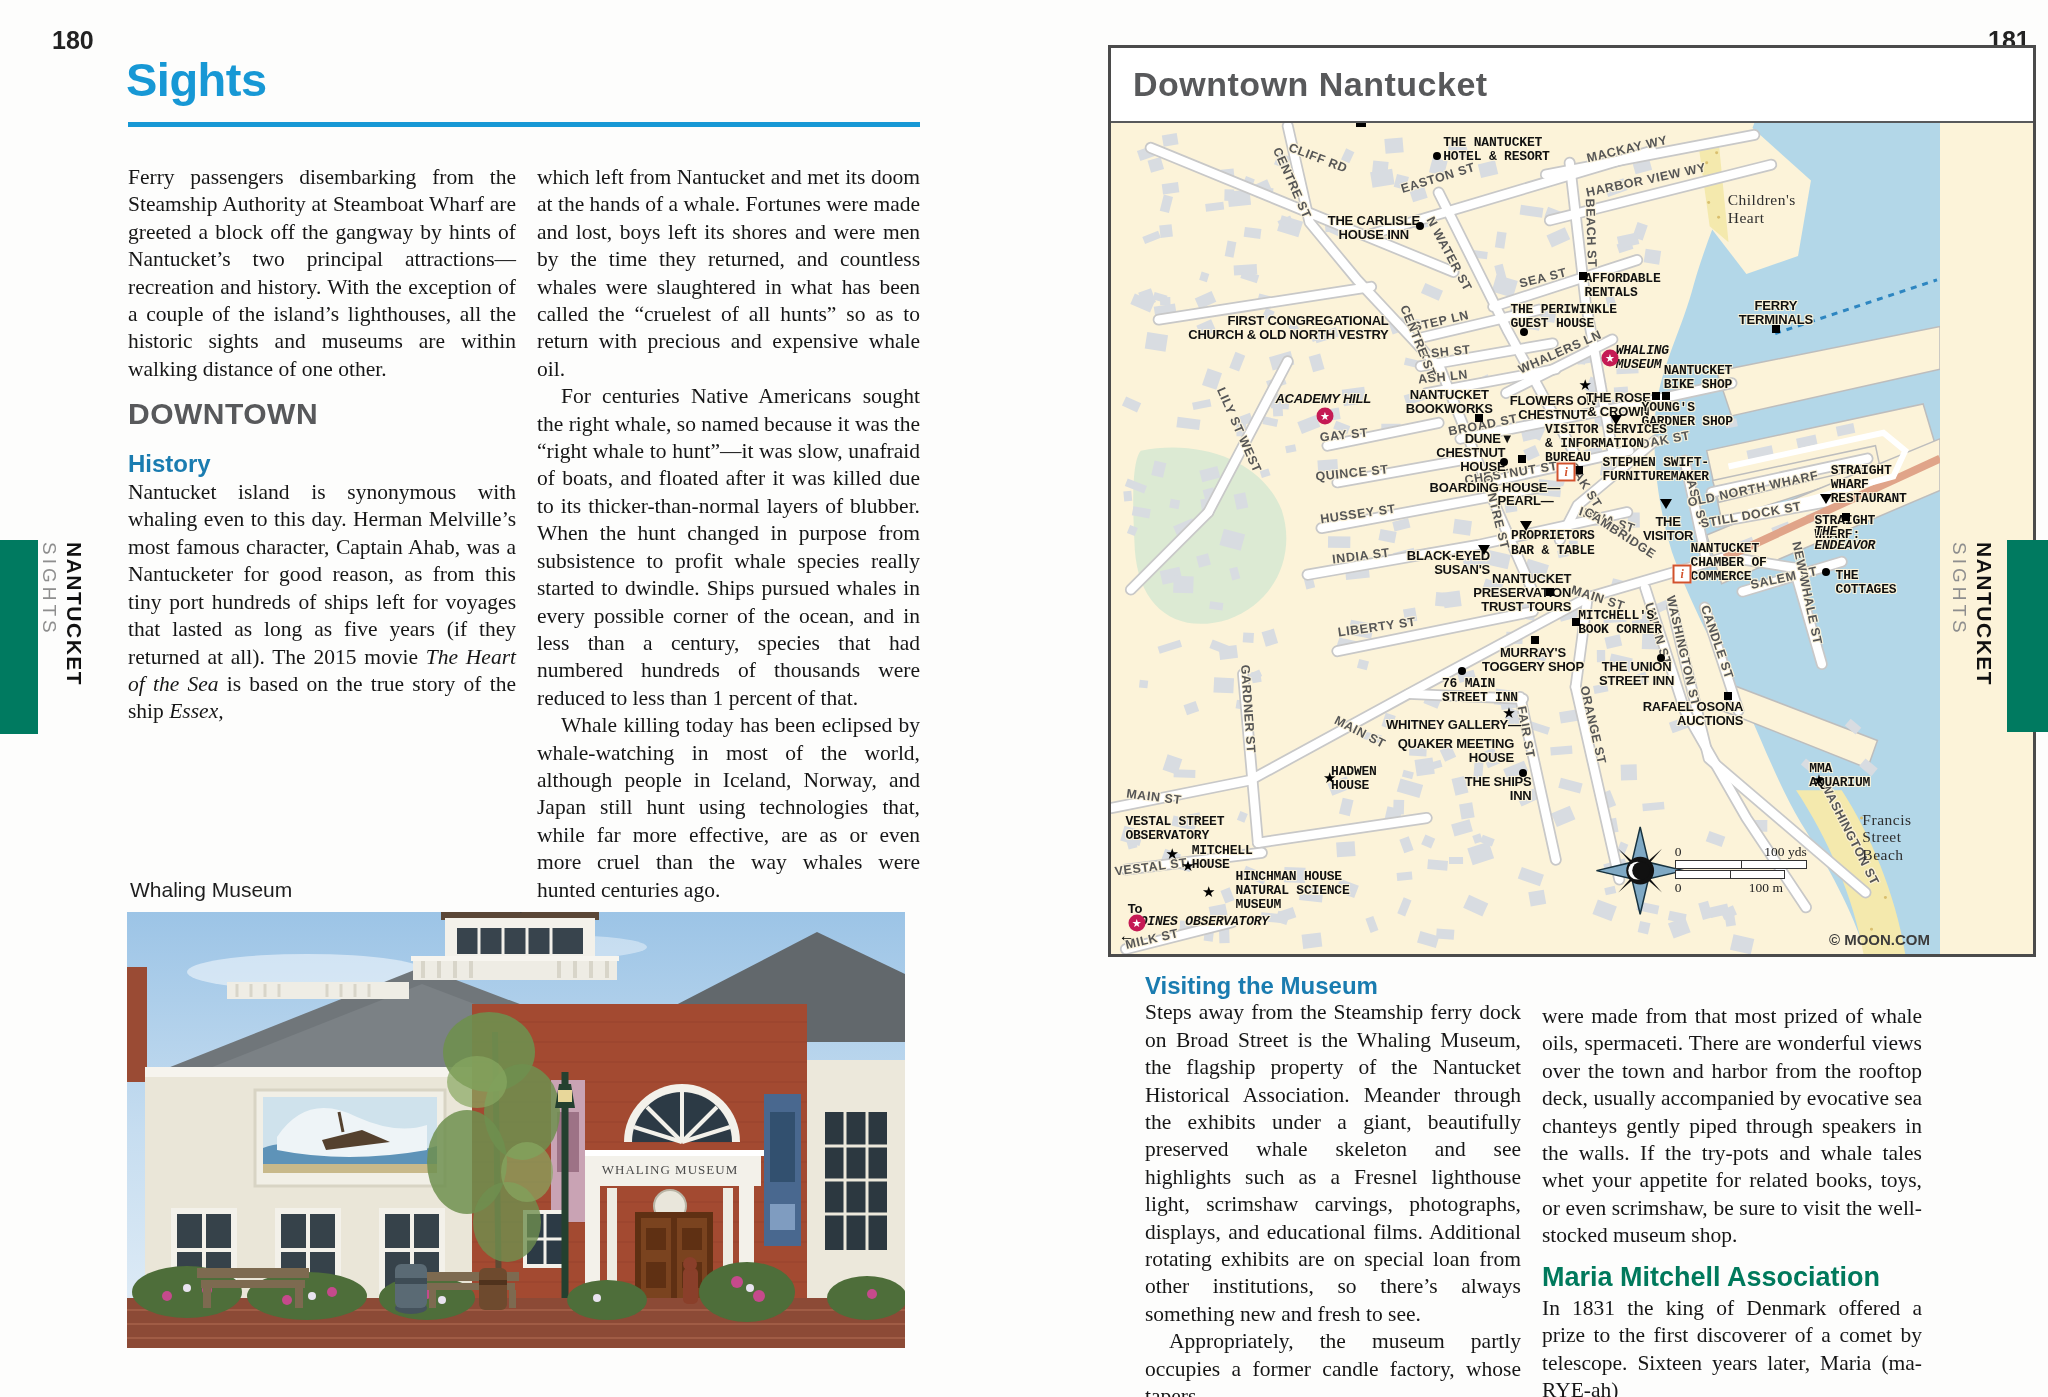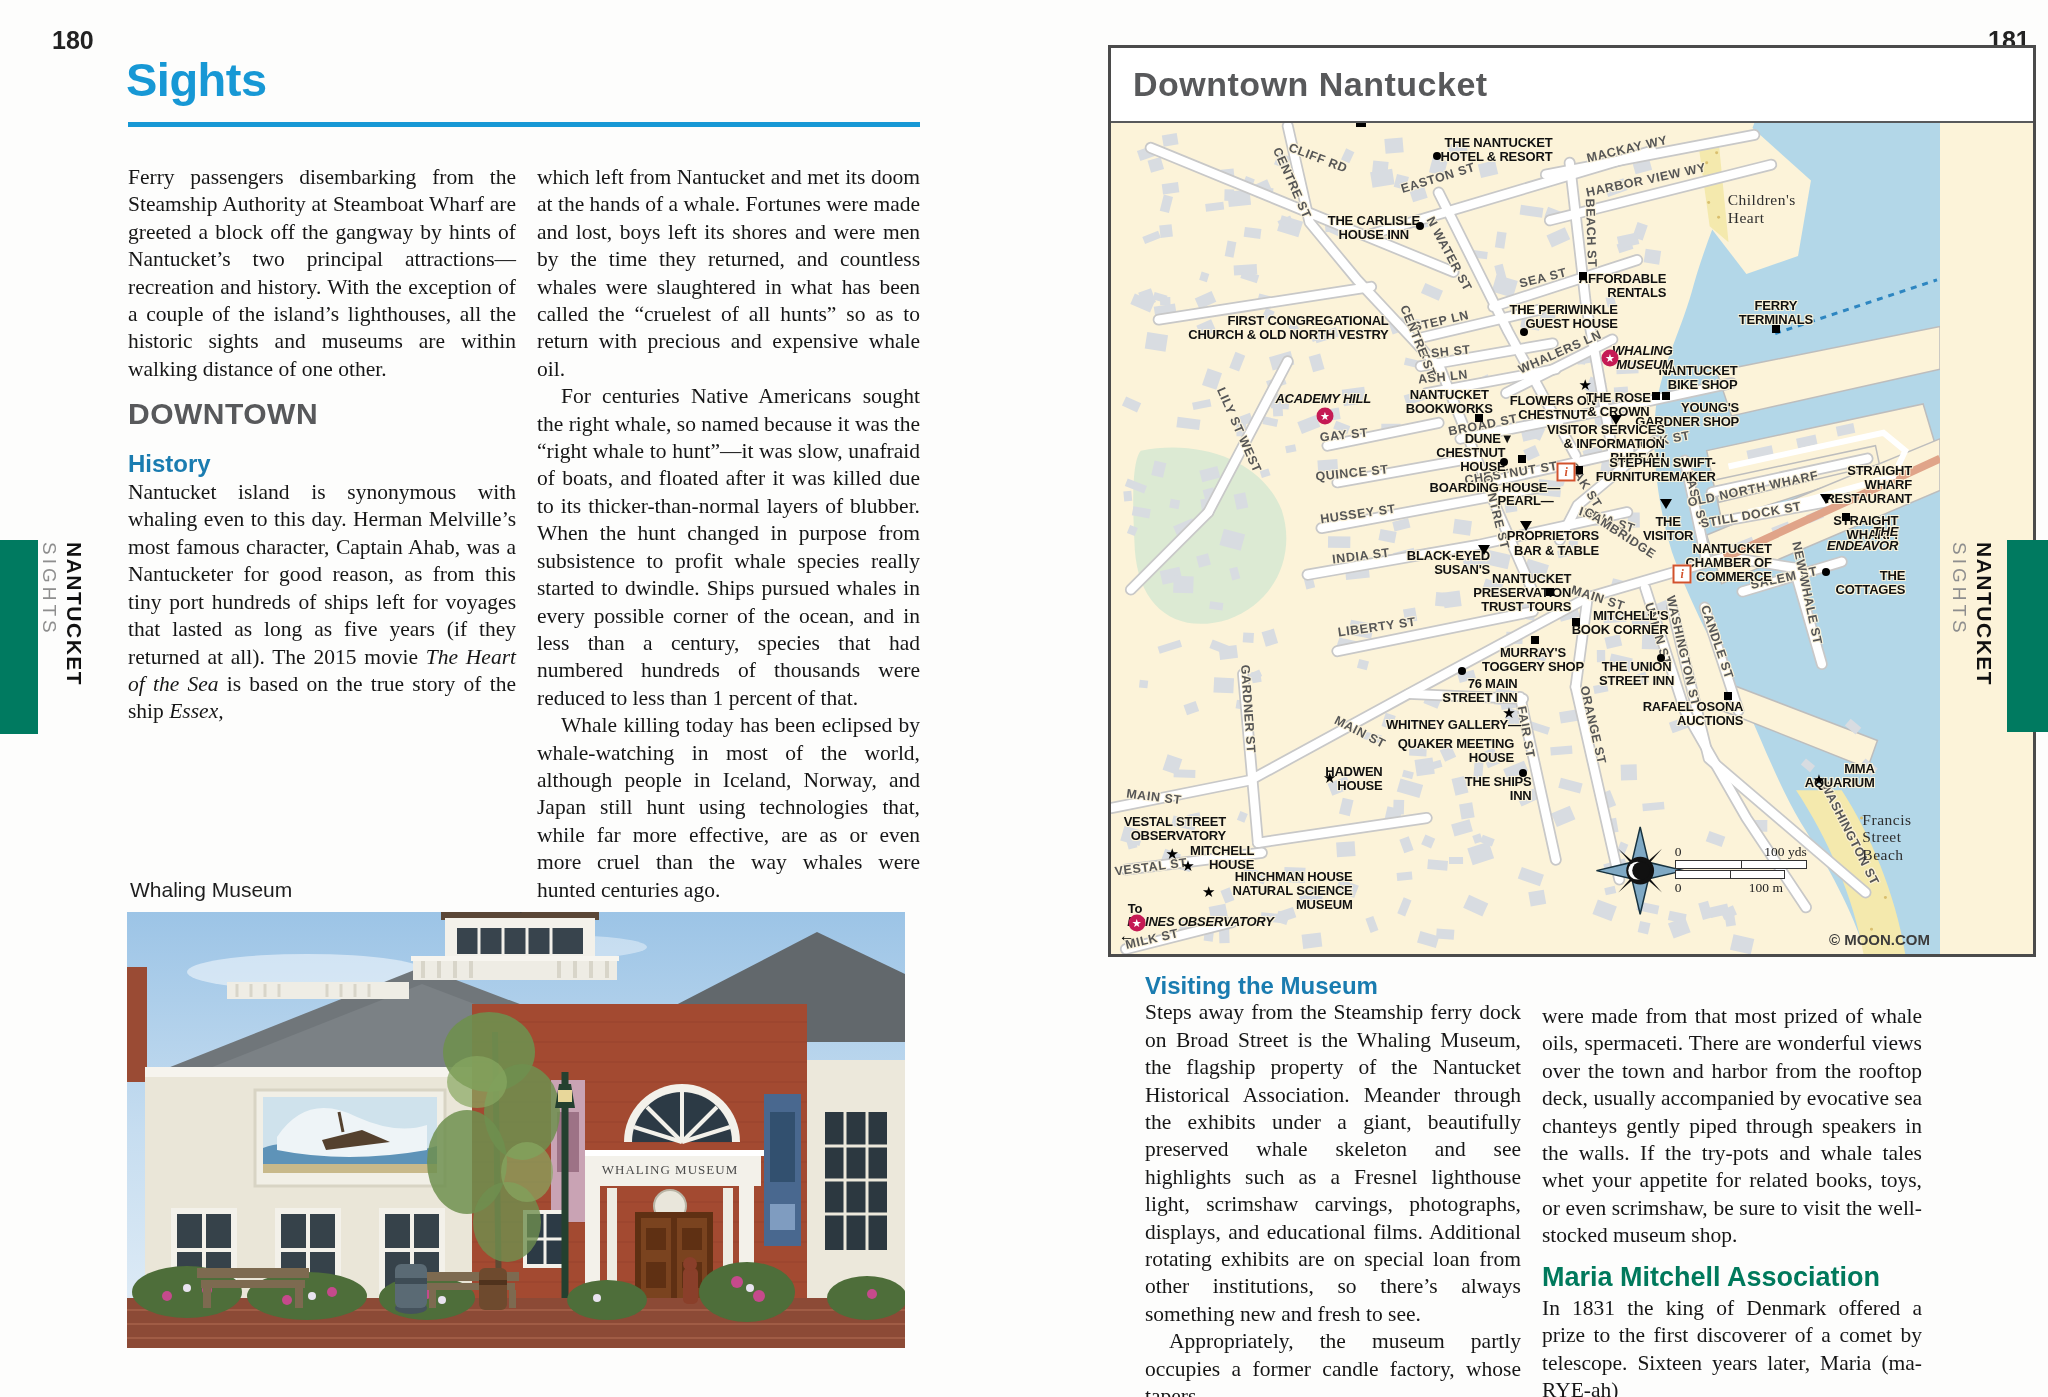--- a/index.html
+++ b/index.html
@@ -36,21 +36,21 @@
        box-sizing:border-box;background:#fcf3d9;}
   #map-titlebar{position:absolute;left:0;top:0;right:0;height:73px;background:#ffffff;
        border-bottom:2px solid #58595b;display:flex;align-items:center;}
   #map-title{font-size:34px;font-weight:bold;color:#58595b;letter-spacing:0.5px;padding-left:22px;}
   #map-canvas{position:absolute;left:0;top:75px;width:829px;height:831px;overflow:hidden;}
   #map-canvas svg{position:absolute;left:0;top:0;}
   .map-label{position:absolute;transform:translate(-50%,-50%);font-weight:bold;
      font-size:13px;line-height:1.08;letter-spacing:-0.2px;color:#111;white-space:pre-line;
      text-align:center;text-shadow:-1px -1px 0 rgba(252,243,217,.95),1px -1px 0 rgba(252,243,217,.95),
      -1px 1px 0 rgba(252,243,217,.95),1px 1px 0 rgba(252,243,217,.95);}
-  .map-label.left{text-align:right;}
+  .map-label.left{text-align:left;font-family:Liberation Mono, monospace;}
   .map-label.right{text-align:right;}
   .map-label.it{font-style:italic;}
   .street-label{position:absolute;font-weight:bold;font-size:12.5px;color:#565656;
      letter-spacing:0.6px;white-space:nowrap;
      text-shadow:-1px -1px 0 rgba(252,243,217,.9),1px -1px 0 rgba(252,243,217,.9),
      -1px 1px 0 rgba(252,243,217,.9),1px 1px 0 rgba(252,243,217,.9);}
   .water-label{position:absolute;transform:translate(-50%,-50%);font-family:"Liberation Serif",serif;
      font-size:15.5px;color:#2e2e2e;line-height:1.15;white-space:pre-line;letter-spacing:0.5px;}
   .mk{position:absolute;transform:translate(-50%,-50%);}
   .mk-dot{width:8px;height:8px;border-radius:50%;background:#000;}

